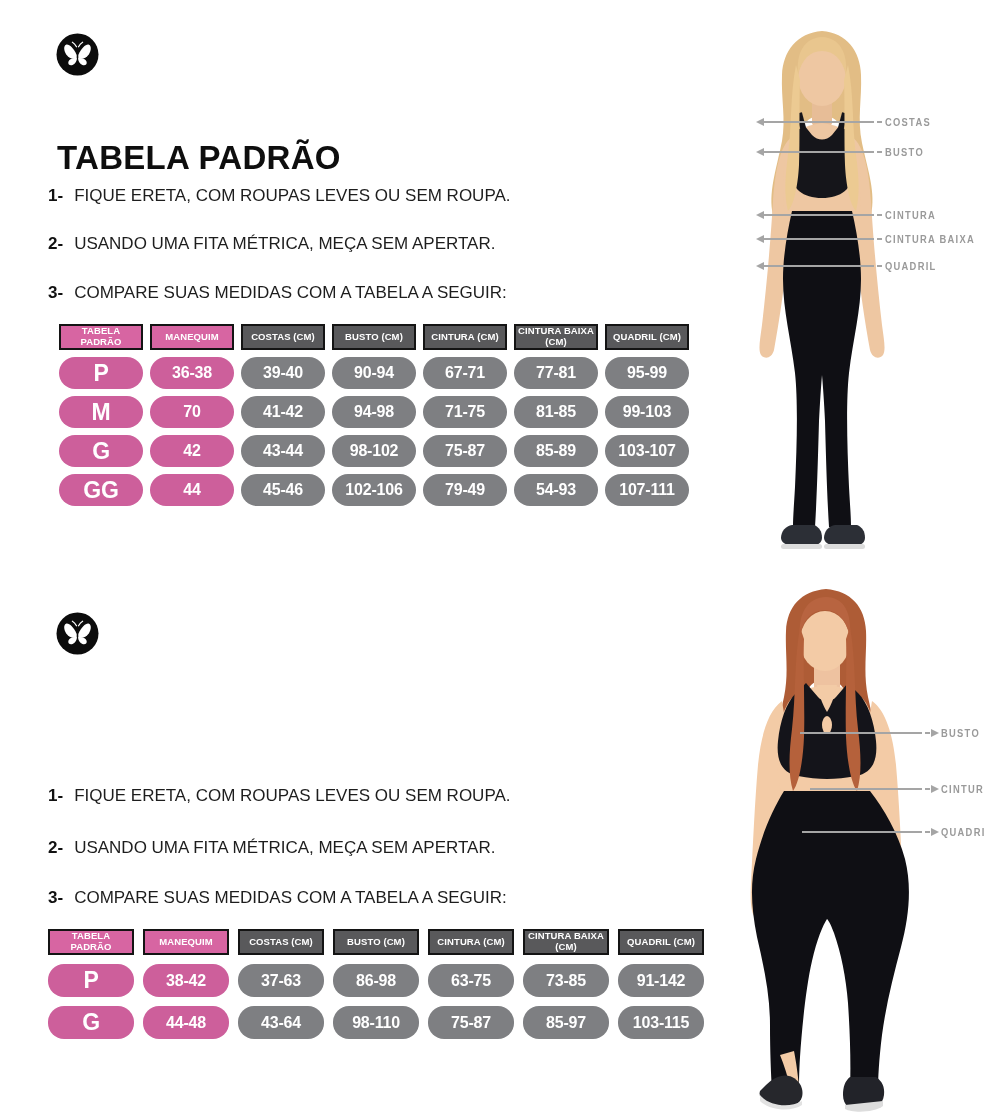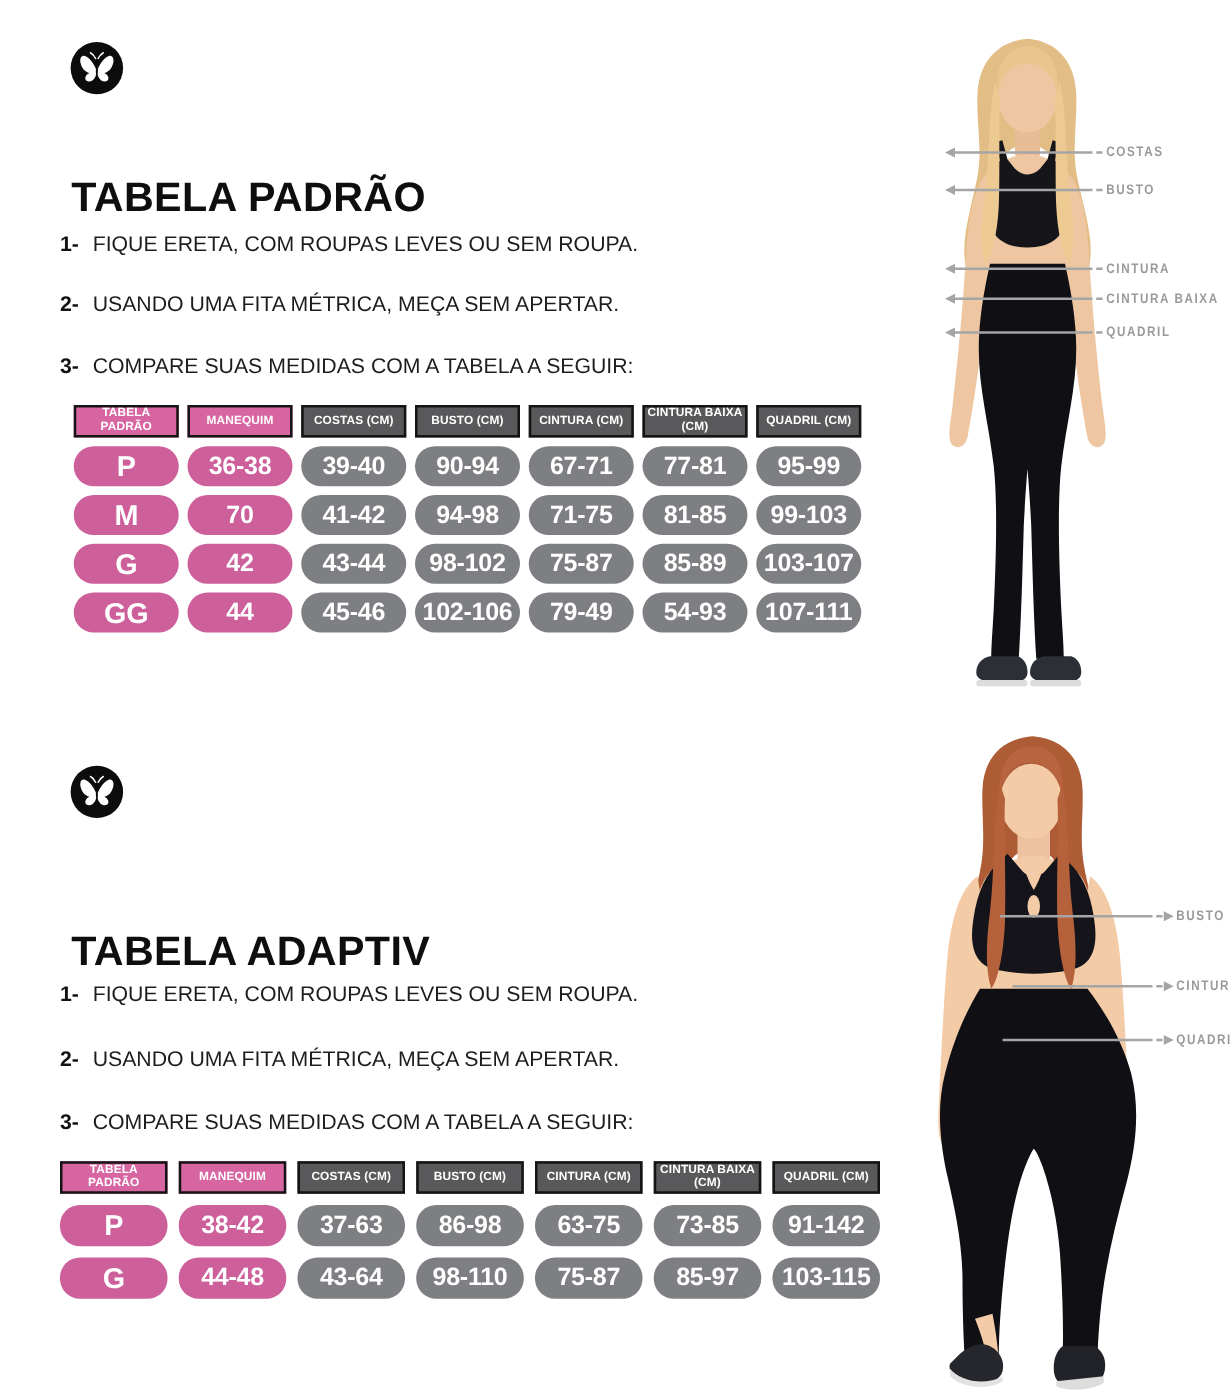--- a/index.html
+++ b/index.html
@@ -11,21 +11,21 @@
   .step{position:absolute;left:48px;display:flex;align-items:baseline;gap:11px;font-size:17px;color:#1d1d1d;white-space:nowrap;}
   .step .num{font-weight:bold;color:#111;}
 
   .sizetable{position:absolute;display:grid;}
   .t1{left:59px;top:324px;grid-template-columns:repeat(7,84px);column-gap:7px;grid-template-rows:26px repeat(4,32px);row-gap:7px;}
   .t2{left:48px;top:929px;grid-template-columns:repeat(7,86px);column-gap:9px;grid-template-rows:26px repeat(2,33px);row-gap:9px;}
   .hdr{box-sizing:border-box;border:2px solid #141414;display:flex;align-items:center;justify-content:center;text-align:center;
        font-weight:bold;font-size:9.5px;line-height:1.15;color:#fff;padding:0 1px;letter-spacing:.1px;}
   .hdr.pink{background:#d765a2;}
   .hdr.gray{background:#59595b;}
-  .pill{border-radius:16px;display:flex;align-items:center;justify-content:center;color:#fff;font-weight:bold;font-size:20px;letter-spacing:-.2px;}
+  .pill{border-radius:16px;display:flex;align-items:center;justify-content:center;color:#fff;font-weight:bold;font-size:16px;letter-spacing:-.2px;}
   .pill.pink{background:#cd5f9b;}
   .pill.gray{background:#7e7f82;}
   .pill.size{font-size:23px;}
 
   .figure{position:absolute;}
   .mline{position:absolute;height:2px;background:#a5a5a5;}
   .mdash{position:absolute;width:5px;height:2px;background:#a5a5a5;}
   .tri{position:absolute;width:0;height:0;border-top:4px solid transparent;border-bottom:4px solid transparent;}
   .tri.l{border-right:8px solid #a5a5a5;}
   .tri.r{border-left:8px solid #a5a5a5;}
@@ -167,21 +167,20 @@
       <path d="M21.8 21.5 C 25 14.5, 29.5 10.5, 32.2 11.5 C 34.8 12.5, 34.4 17.5, 32 21 C 29.8 24.2, 25.5 26.2, 21.8 24.8 Z"></path>
       <path d="M20.2 24.5 C 16.8 23.8, 13.2 25.2, 12.2 27.8 C 11.2 30.4, 13.4 32.2, 16.2 31.2 C 18.6 30.4, 20.2 27.8, 20.4 25.5 Z"></path>
       <path d="M21.8 24.5 C 25.2 23.8, 28.8 25.2, 29.8 27.8 C 30.8 30.4, 28.6 32.2, 25.8 31.2 C 23.4 30.4, 21.8 27.8, 21.6 25.5 Z"></path>
     </g>
     <g stroke="#ffffff" stroke-width="1.2" stroke-linecap="round" fill="none">
       <path d="M20 13.5 C 19 11.5, 17.5 9.8, 16 9"></path>
       <path d="M22 13.5 C 23 11.5, 24.5 9.8, 26 9"></path>
     </g>
   </svg>
 
-  <h1 class="title" style="top:720px">TABELA ADAPTIV</h1>
 
   <div class="step" style="top:786px">
     <span class="num">1-</span>
     <span class="txt">FIQUE ERETA, COM ROUPAS LEVES OU SEM ROUPA.</span>
   </div>
   <div class="step" style="top:838px">
     <span class="num">2-</span>
     <span class="txt">USANDO UMA FITA MÉTRICA, MEÇA SEM APERTAR.</span>
   </div>
   <div class="step" style="top:888px">

